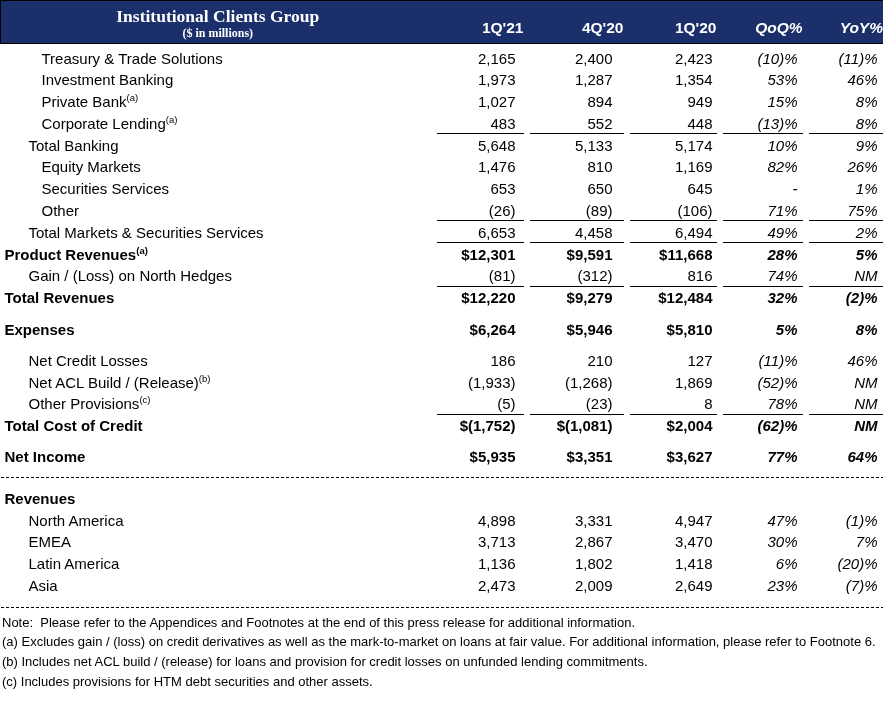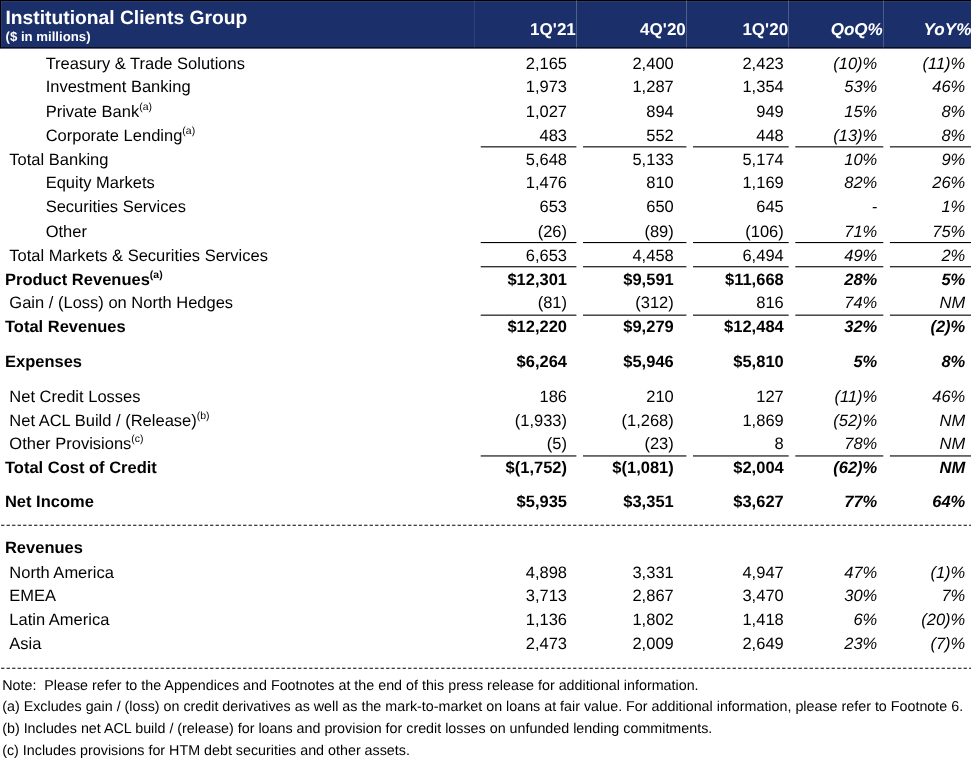--- a/index.html
+++ b/index.html
@@ -20,33 +20,33 @@
   col.c-2 { width: 100px; }
   col.c-3 { width: 93px; }
   col.c-4 { width: 86px; }
   col.c-5 { width: 81px; }
 
   thead th {
     background: var(--navy); color: #fff; height: 43px;
     border-top: 1px solid #000; border-bottom: 1px solid #000;
     padding: 0; vertical-align: middle;
   }
-  thead th.title-cell { border-left: 1px solid #000; text-align: left; padding-left: 4px; }
+  thead th.title-cell { border-left: 1px solid #000; text-align: center; padding-left: 4px; font-family: Liberation Serif, serif; }
   thead th.last { border-right: 1px solid #000; }
   .title { font-size: 17.5px; font-weight: bold; line-height: 20px; padding-top: 1px; }
   .subtitle { font-size: 12px; font-weight: bold; line-height: 14px; }
   thead th.colh { text-align: right; font-size: 15.5px; font-weight: bold; padding-top: 12px; }
   thead th.pct { font-style: italic; }
 
   tbody td { font-size: 15px; padding: 0; vertical-align: middle; }
   tr.data td { height: 21.8px; line-height: 21.8px; }
   tr.bold td { font-weight: bold; }
   td.lbl { white-space: nowrap; overflow: hidden; }
   td.lbl.ind0 { padding-left: 4px; }
-  td.lbl.ind1 { padding-left: 8px; margin-top: 40px; }
+  td.lbl.ind1 { padding-left: 28px; margin-top: 40px; }
   td.lbl.ind2 { padding-left: 41px; }
   td.num { text-align: right; white-space: nowrap; }
   td.c1 { padding-right: 8px; }
   td.c2 { padding-right: 11px; }
   td.c3 { padding-right: 4px; }
   td.c4 { padding-right: 5px; }
   td.c5 { padding-right: 6px; }
   td.pct { font-style: italic; }
   td.ul { position: relative; }
   td.ul::after {

